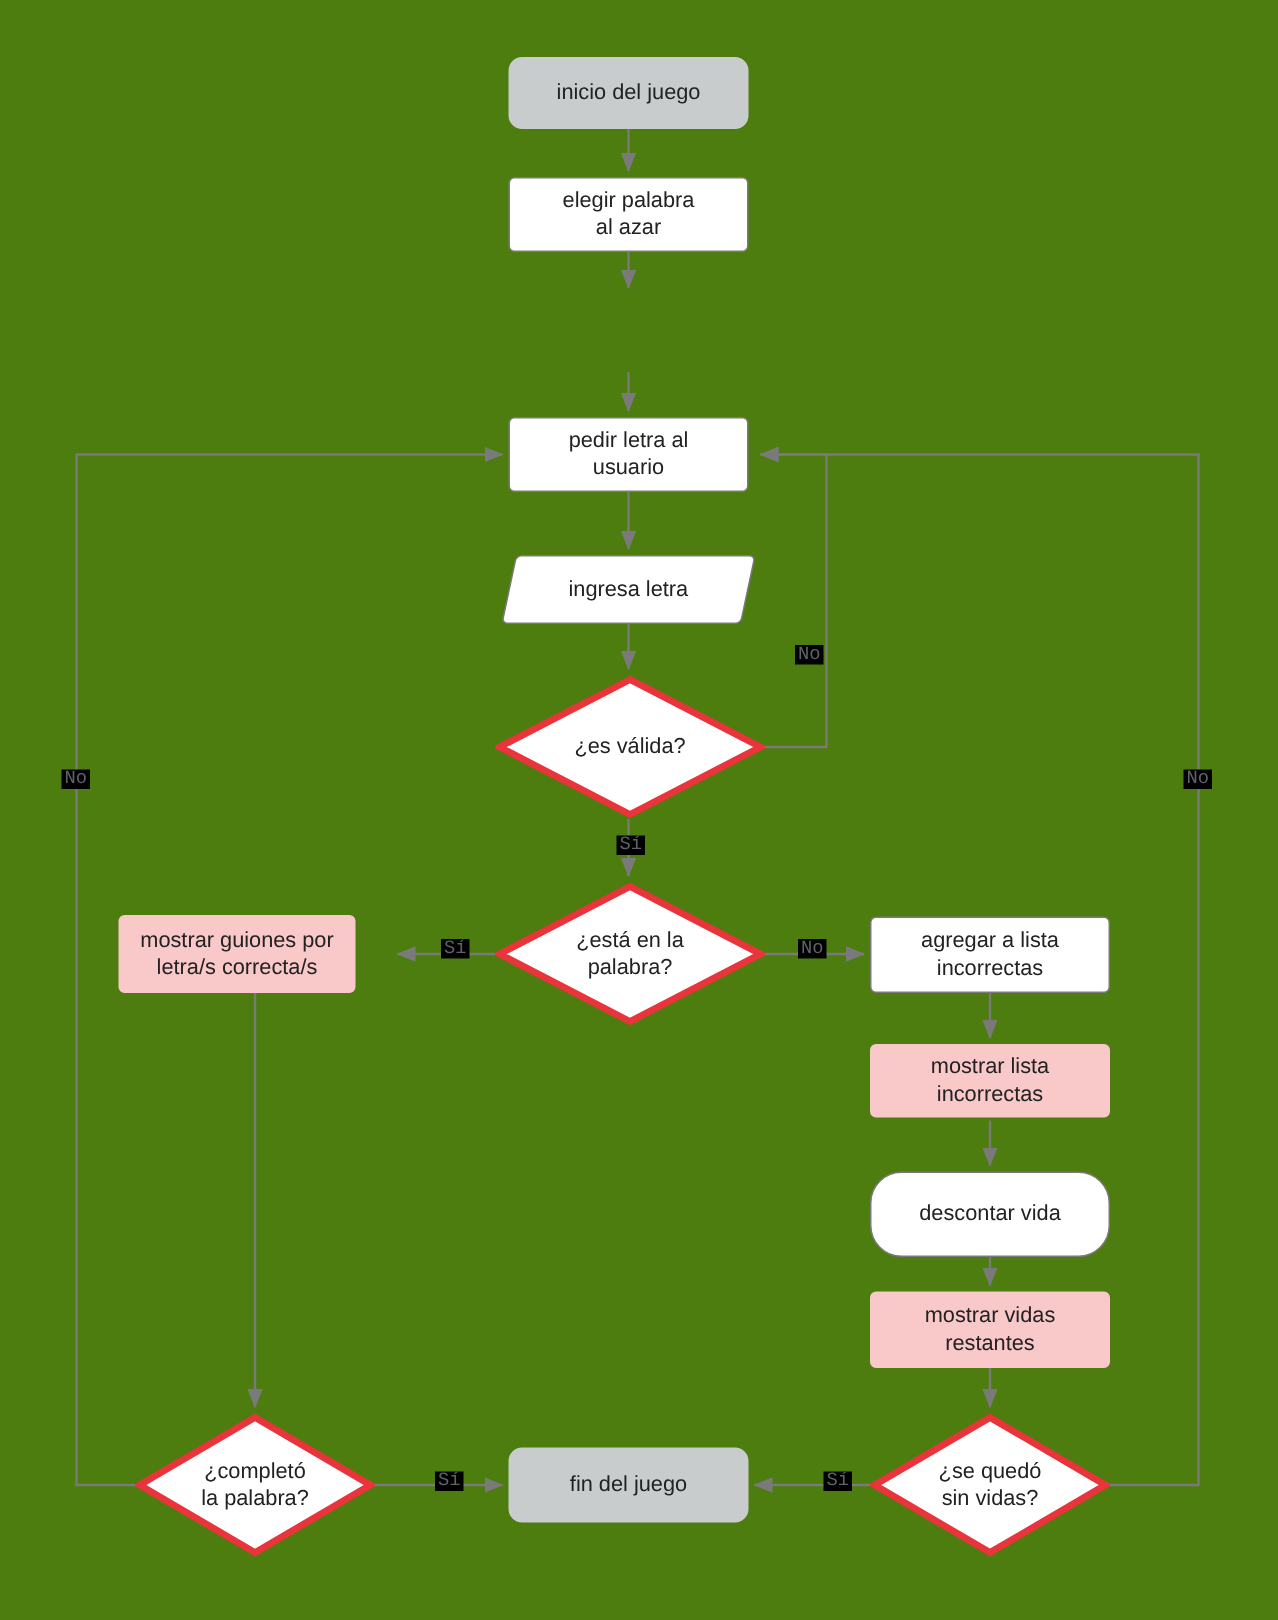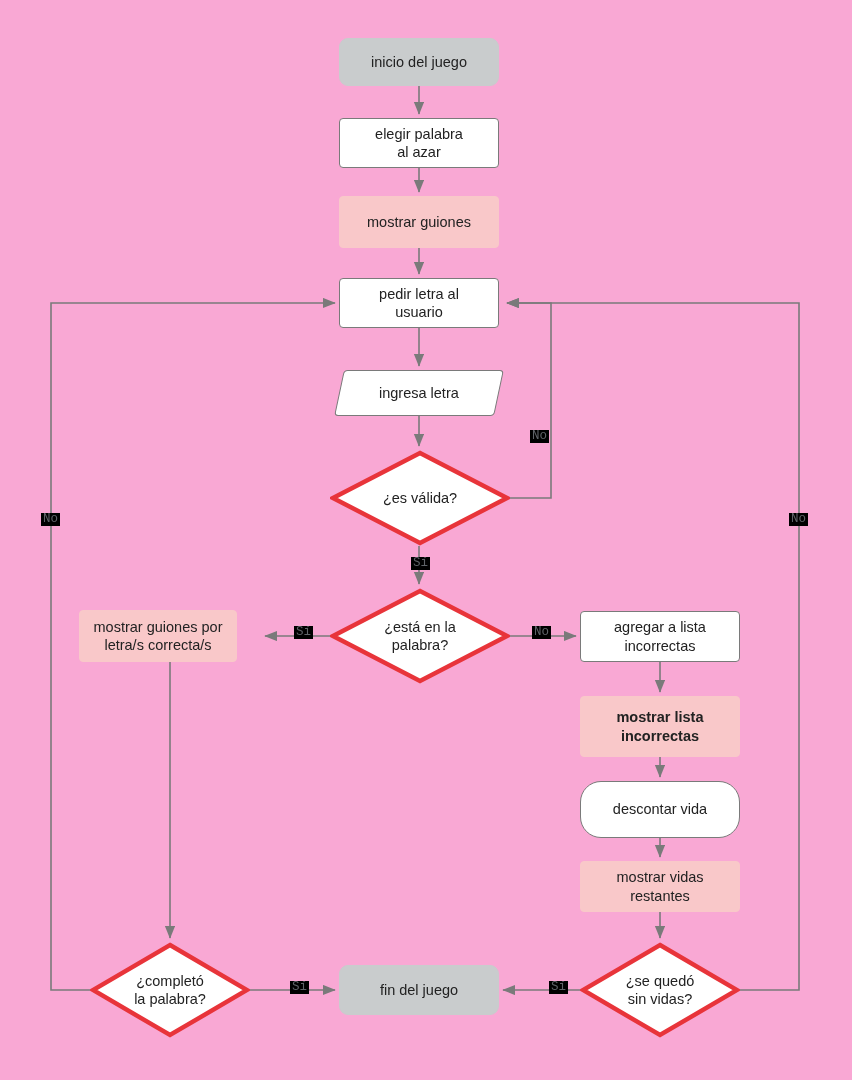--- a/index.html
+++ b/index.html
@@ -4,21 +4,21 @@
 <style>
   html, body {
     margin: 0;
     padding: 0;
     background: #000000;
   }
   #canvas {
     position: relative;
     width: 852px;
     height: 1080px;
-    background: #f9a8d4;
+    background: #4d7c0f;
     font-family: "Liberation Sans", sans-serif;
     overflow: hidden;
   }
   svg.edges {
     position: absolute;
     left: 0;
     top: 0;
     width: 852px;
     height: 1080px;
     pointer-events: none;
@@ -144,23 +144,20 @@
 
   <div class="node n-terminator" style="left:339px;top:38px;width:160px;height:48px;">
     <span>inicio del juego</span>
   </div>
 
   <div class="node n-process" style="left:339px;top:118px;width:160px;height:50px;">
     <span>elegir palabra
 al azar</span>
   </div>
 
-  <div class="node n-output" style="left:339px;top:196px;width:160px;height:52px;">
-    <span>mostrar guiones</span>
-  </div>
 
   <div class="node n-process" style="left:339px;top:278px;width:160px;height:50px;">
     <span>pedir letra al
 usuario</span>
   </div>
 
   <div class="node n-input" style="left:339px;top:370px;width:160px;height:46px;">
     <span>ingresa letra</span>
   </div>
 
@@ -182,21 +179,21 @@
   <div class="node n-output" style="left:79px;top:610px;width:158px;height:52px;">
     <span>mostrar guiones por
 letra/s correcta/s</span>
   </div>
 
   <div class="node n-process" style="left:580px;top:611px;width:160px;height:51px;">
     <span>agregar a lista
 incorrectas</span>
   </div>
 
-  <div class="node n-output" style="left:580px;top:696px;width:160px;height:61px;font-weight:bold;">
+  <div class="node n-output" style="left:580px;top:696px;width:160px;height:49px;">
     <span>mostrar lista
 incorrectas</span>
   </div>
 
   <div class="node n-process" style="left:580px;top:781px;width:160px;height:57px;border-radius:21px;">
     <span>descontar vida</span>
   </div>
 
   <div class="node n-output" style="left:580px;top:861px;width:160px;height:51px;">
     <span>mostrar vidas

